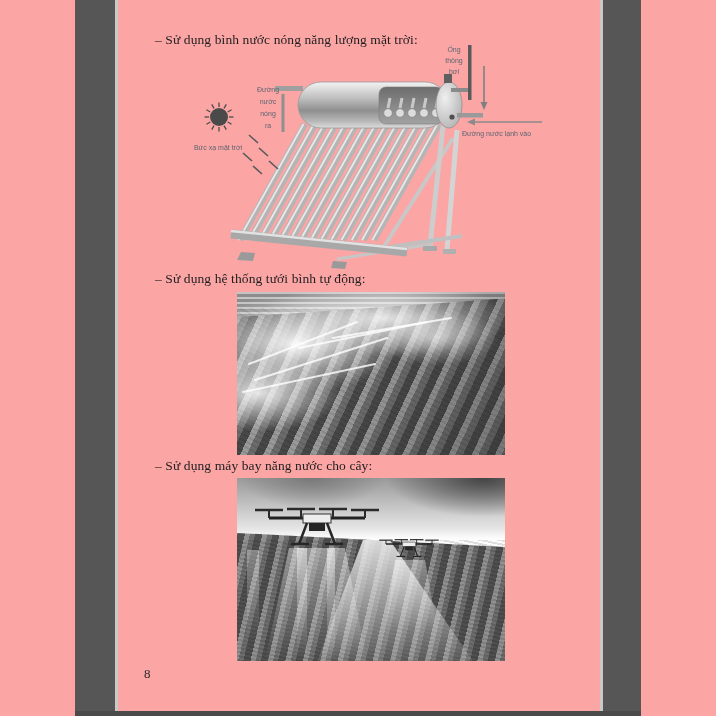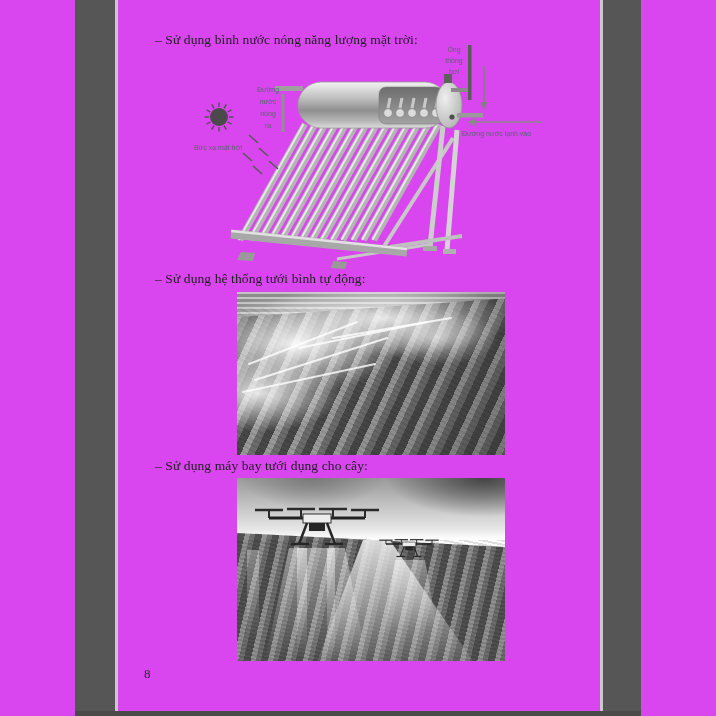--- a/index.html
+++ b/index.html
@@ -1,16 +1,16 @@
 <!DOCTYPE html>
 <html><head>
 <meta charset="utf-8">
 <style>
   html,body{margin:0;padding:0;}
-  .canvas{position:relative;width:716px;height:716px;background:#d946ef;overflow:hidden;
+  .canvas{position:relative;width:716px;height:716px;background:#fca5a5;overflow:hidden;
           font-family:"Liberation Serif",serif;}
   
   .bar{position:absolute;top:0;bottom:0;background:#565656;}
   .bar.left{left:75px;width:40px;}
   .bar.right{left:603px;width:38px;}
   .edge-line{position:absolute;top:0;bottom:0;width:3px;background:#c9c9c9;}
   .edge-line.left{left:115px;}
   .edge-line.right{left:600px;}
   .bottom-strip{position:absolute;left:75px;width:566px;top:711px;height:5px;background:#4a4a4a;}
 
@@ -217,21 +217,21 @@
         <line x1="12" y1="72" x2="120" y2="30"></line>
         <line x1="18" y1="88" x2="150" y2="46"></line>
         <line x1="6" y1="100" x2="138" y2="72"></line>
         <line x1="62" y1="56" x2="190" y2="30"></line>
         <line x1="96" y1="46" x2="214" y2="26"></line>
       </g>
     </svg>
     <div class="layer p1-mist"></div>
   </div>
 
-  <div class="bullet b3">– Sử dụng máy bay tưới dụng cho cây:</div>
+  <div class="bullet b3">– Sử dụng máy bay năng nước cho cây:</div>
 
   <div class="photo photo2">
     <div class="layer p2-sky"></div>
     <div class="layer p2-horizon"></div>
     <div class="layer p2-field"></div>
     <div class="layer p2-tex"></div>
     <div class="layer p2-path"></div>
     <svg class="layer p2-drones" viewBox="0 0 268 183">
       <defs>
         <linearGradient id="sprayGrad" x1="0" y1="0" x2="0" y2="1">

